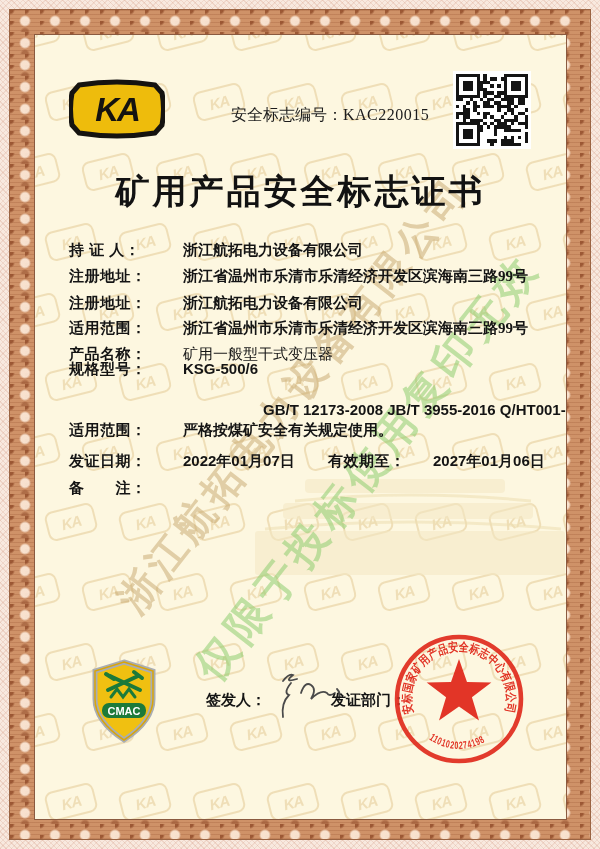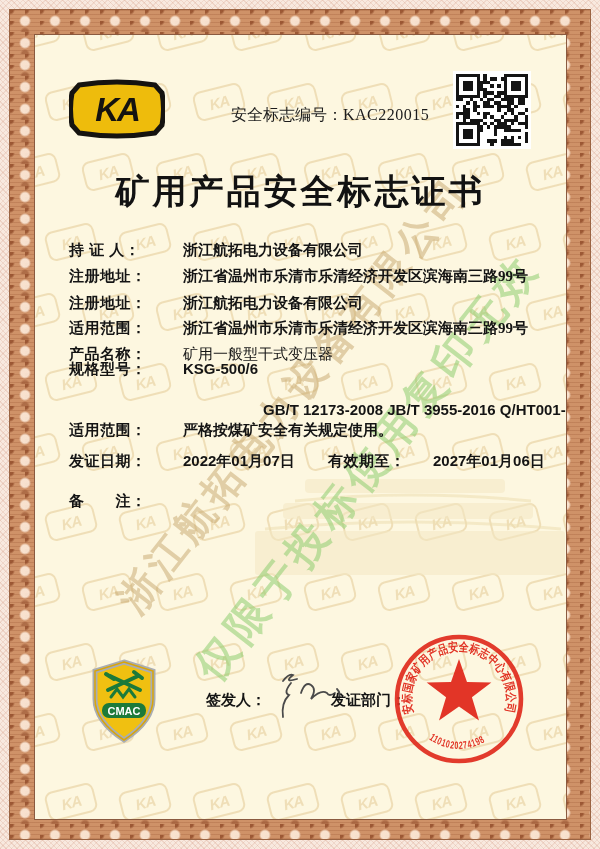--- a/index.html
+++ b/index.html
@@ -851,21 +851,21 @@
       <div class="row" style="top:386px">
         <span class="lab">适用范围：</span>
         <span class="val v-kai">严格按煤矿安全有关规定使用。</span>
       </div>
       <div class="row" style="top:417px">
         <span class="lab">发证日期：</span>
         <span class="val v-sans">2022年01月07日</span>
         <span class="lab" style="position:absolute;left:259px">有效期至：</span>
         <span class="val v-sans" style="left:364px">2027年01月06日</span>
       </div>
-      <div class="row" style="top:457px">
+      <div class="row" style="top:444px">
         <span class="lab">备　　注：</span>
         <span class="val v-kai"></span>
       </div>
 
 
       <svg class="cmac" width="70" height="84" viewBox="0 0 70 84">
         <path d="M35 3 L64 12 L64 40 Q64 62 35 81 Q6 62 6 40 L6 12 Z" fill="#f0c011" stroke="#a9adb3" stroke-width="5"></path>
         <path d="M35 3 L64 12 L64 40 Q64 62 35 81 Q6 62 6 40 L6 12 Z" fill="none" stroke="#d9a50a" stroke-width="1.5"></path>
         <g stroke="#1c7a3a" stroke-width="4" stroke-linecap="round">
           <path d="M19 31 L49 17"></path>

